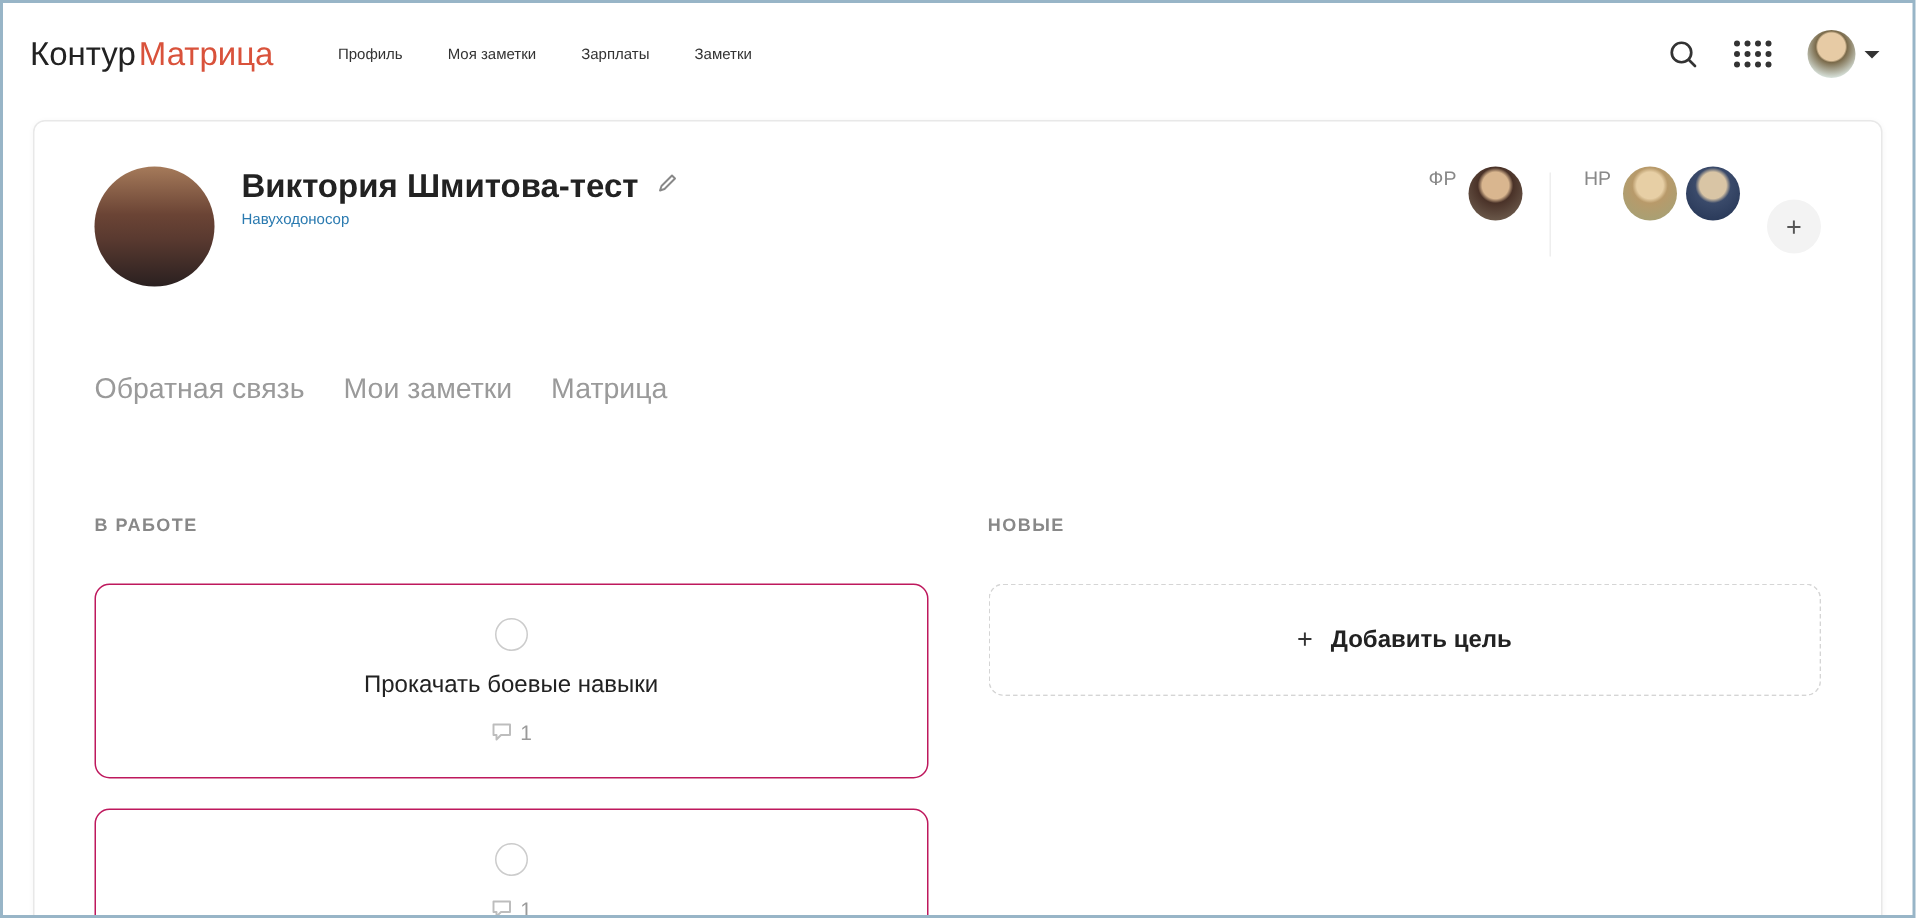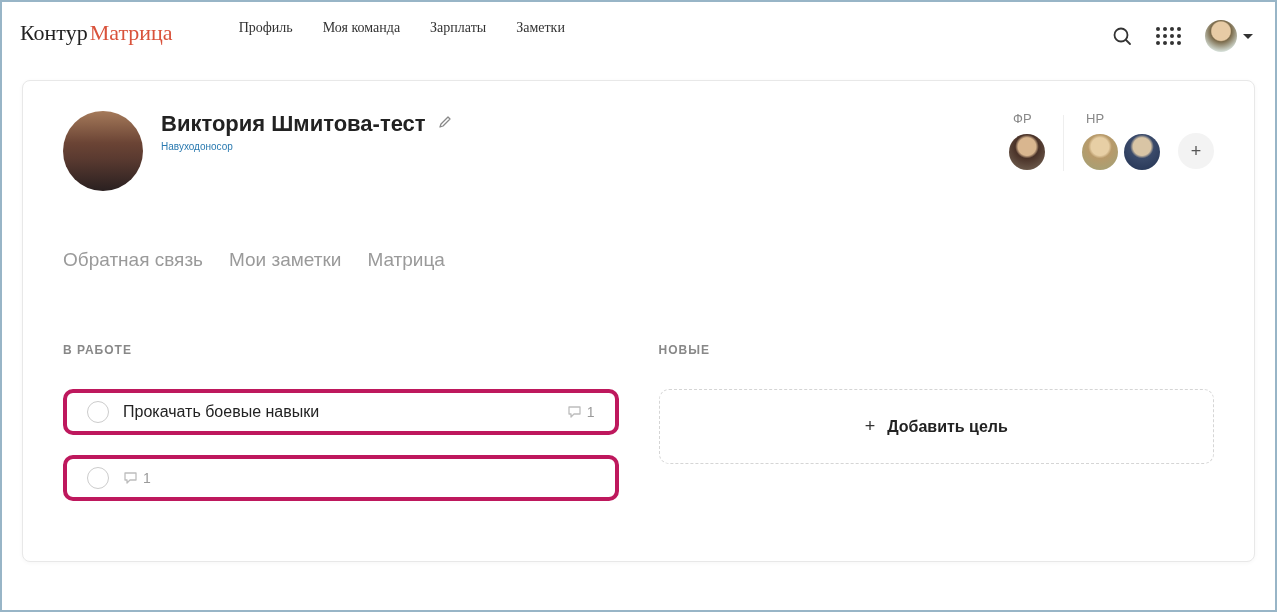--- a/index.html
+++ b/index.html
@@ -7,30 +7,29 @@
     margin: 0;
     font-family: -apple-system, BlinkMacSystemFont, "Segoe UI", Arial, sans-serif;
     background: #fff;
     width: 1277px;
     height: 612px;
     border: 2px solid #98b5c7;
     overflow: hidden;
   }
   .header {
     display: flex;
-    align-items: flex-start;
+    align-items: center;
     padding: 18px 22px 18px 18px;
-    gap: 36px;
-    font-family: Liberation Serif, serif;
+    gap: 13px;
   }
   .logo { font-size: 22px; font-weight: 500; display: flex; align-items: baseline;}
   .logo .k1 { color: #222; font-weight: 500;}
   .logo .k2 { color: #d9523b; margin-left: 2px; font-weight: 400;}
   .nav { display: flex; gap: 30px; margin-left: 30px; }
-  .nav a { color: #333; text-decoration: none; font-size: 14px; cursor: pointer;}
+  .nav a { color: #333; text-decoration: none; font-size: 10px; cursor: pointer;}
   .header-right { margin-left: auto; display: flex; align-items: center; gap: 24px; }
   .icon-btn { cursor: pointer; display: flex; align-items: center; justify-content: center;}
   .apps-grid { display: grid; grid-template-columns: repeat(4, 4px); grid-template-rows: repeat(3, 4px); gap: 3px; }
   .apps-grid span { width: 4px; height: 4px; background: #333; border-radius: 50%; }
   .user-avatar-container { display: flex; align-items: center; gap: 6px; cursor: pointer;}
   .user-avatar { width: 32px; height: 32px; border-radius: 50%; background: radial-gradient(circle at 50% 35%, #e7cba5 35%, #7a6a4a 40%, #dbe6e0 80%); }
   .caret-down { width: 0; height: 0; border-left: 5px solid transparent; border-right: 5px solid transparent; border-top: 5px solid #333;}
   
   .card {
     margin: 10px 20px 0 20px;
@@ -42,56 +41,56 @@
   }
   .profile-row { display: flex; padding: 30px 0 40px 0; align-items: flex-start;}
   .profile-avatar { width: 80px; height: 80px; border-radius: 50%; background: linear-gradient(180deg, #a57a5a 0%, #6b4435 40%, #5a3a30 60%, #2a2020 100%); flex-shrink: 0;}
   .profile-info { margin-left: 18px;}
   .profile-name-row { display: flex; align-items: center; gap: 12px;}
   .profile-name { font-size: 22px; font-weight: 700; color: #222;}
   .edit-icon { color: #888; cursor: pointer;}
   .profile-role { font-size: 15px; color: #555; margin-top: 4px;}
   .profile-team { font-size: 10px; color: #2a7ab0; margin-top: 4px; cursor: pointer;}
   .roles-block { margin-left: auto; display: flex; align-items: flex-start; gap: 18px;}
-  .role-col { display: flex; flex-direction: column; align-items: flex-start; gap: 8px;}
+  .role-col { display: flex; flex-direction: row; align-items: flex-start; gap: 8px;}
   .role-label { font-size: 13px; color: #888; padding-left: 4px;}
   .role-avatars { display: flex; gap: 6px;}
   .small-avatar { width: 36px; height: 36px; border-radius: 50%; }
   .av-fr { background: radial-gradient(circle at 50% 35%, #d9b68f 30%, #4a3228 40%, #6a584a 80%);}
   .av-hr1 { background: radial-gradient(circle at 50% 35%, #e7cfa5 30%, #b89a6a 40%, #a8a074 80%);}
   .av-hr2 { background: radial-gradient(circle at 50% 35%, #d9c5a5 30%, #3a4a6a 40%, #2a3a5a 80%);}
   .role-divider { width: 1px; height: 56px; background: #eee; margin-top: 4px;}
   .add-circle { width: 36px; height: 36px; border-radius: 50%; background: #f3f3f3; display: flex; align-items: center; justify-content: center; color: #555; font-size: 18px; cursor: pointer; margin-top: 22px;}
   
   .tabs { display: flex; gap: 26px; border-bottom: none; margin-top: 10px;}
   .tab { font-size: 19px; color: #9a9a9a; padding: 8px 0 12px 0; cursor: pointer; position: relative;}
   .tab.active { color: #222; font-weight: 600;}
   .tab.active::after { content: ""; position: absolute; left: 0; right: 0; bottom: 0; height: 2px; background: #d94a2e;}
   
   .columns { display: flex; gap: 40px; margin-top: 60px; padding-bottom: 40px;}
   .col { flex: 1; min-width: 0;}
   .col-title { font-size: 12px; letter-spacing: 1px; color: #888; font-weight: 600; margin-bottom: 32px;}
-  .goal-card { border: 4px solid #be185d; border-radius: 10px; padding: 8px 20px; display: flex; align-items: center; gap: 14px; margin-bottom: 20px; cursor: pointer;}
+  .goal-card { border: 1px solid #be185d; border-radius: 10px; padding: 22px 20px; display: flex; align-items: center; gap: 14px; margin-bottom: 20px; cursor: pointer; flex-direction: column;}
   .goal-circle { width: 22px; height: 22px; border: 1.5px solid #ccc; border-radius: 50%; flex-shrink: 0;}
   .goal-title { font-size: 16px; color: #222; flex: 1;}
   .goal-comments { display: flex; align-items: center; gap: 5px; color: #9a9a9a; font-size: 14px;}
   .add-goal { border: 1.5px dashed #d5d5d5; border-radius: 10px; padding: 26px; display: flex; align-items: center; justify-content: center; gap: 12px; font-size: 16px; font-weight: 600; color: #222; cursor: pointer;}
   .add-goal .plus { font-size: 18px; color: #333; font-weight: 400;}
 </style>
 </head>
 <body>
 
 <div class="header">
   <div class="logo">
     <span class="k1">Контур</span>
     <span class="k2">Матрица</span>
   </div>
   <div class="nav">
     <a>Профиль</a>
-    <a>Моя команда</a>
+    <a>Моя заметки</a>
     <a>Зарплаты</a>
     <a>Заметки</a>
   </div>
   <div class="header-right">
     <div class="icon-btn">
       <svg width="20" height="20" viewBox="0 0 20 20" fill="none">
           <circle cx="9" cy="9" r="6.5" stroke="#333" stroke-width="1.8"></circle>
           <line x1="14" y1="14" x2="18" y2="18" stroke="#333" stroke-width="1.8" stroke-linecap="round"></line>
         </svg>
     </div>

